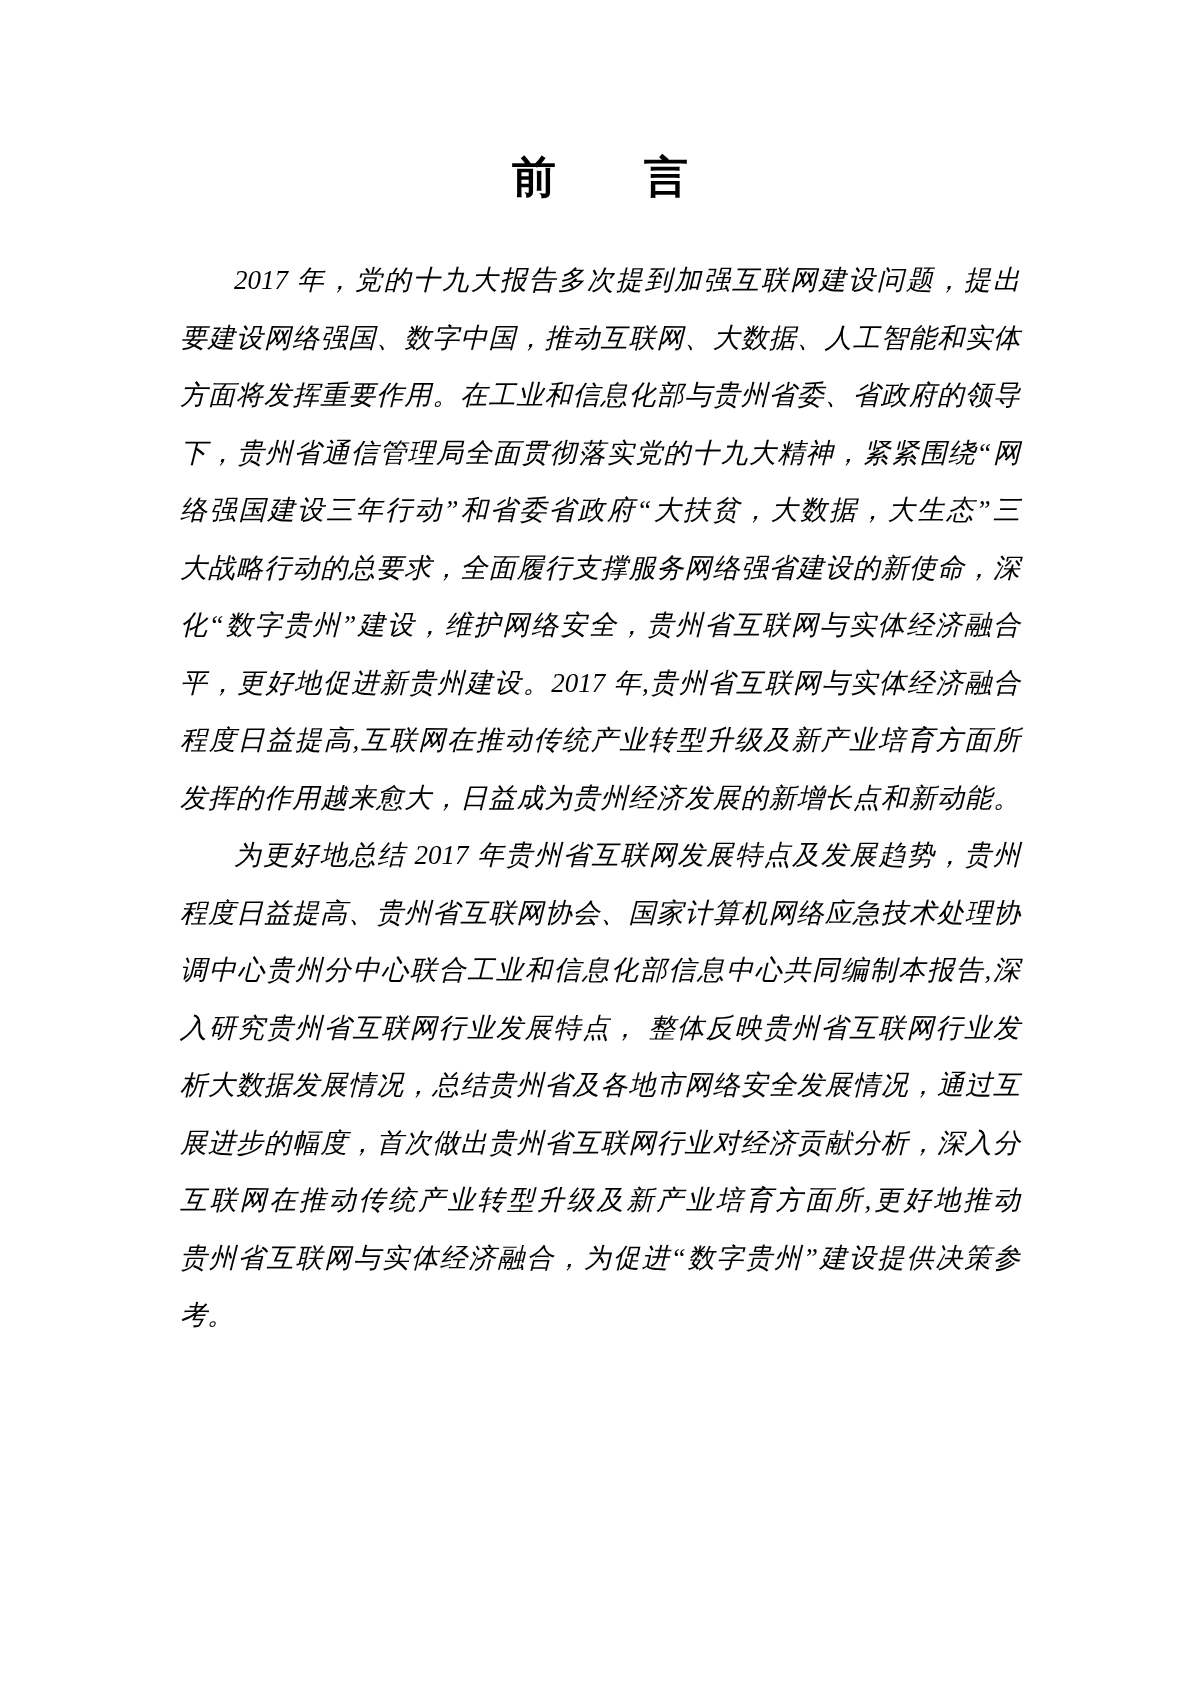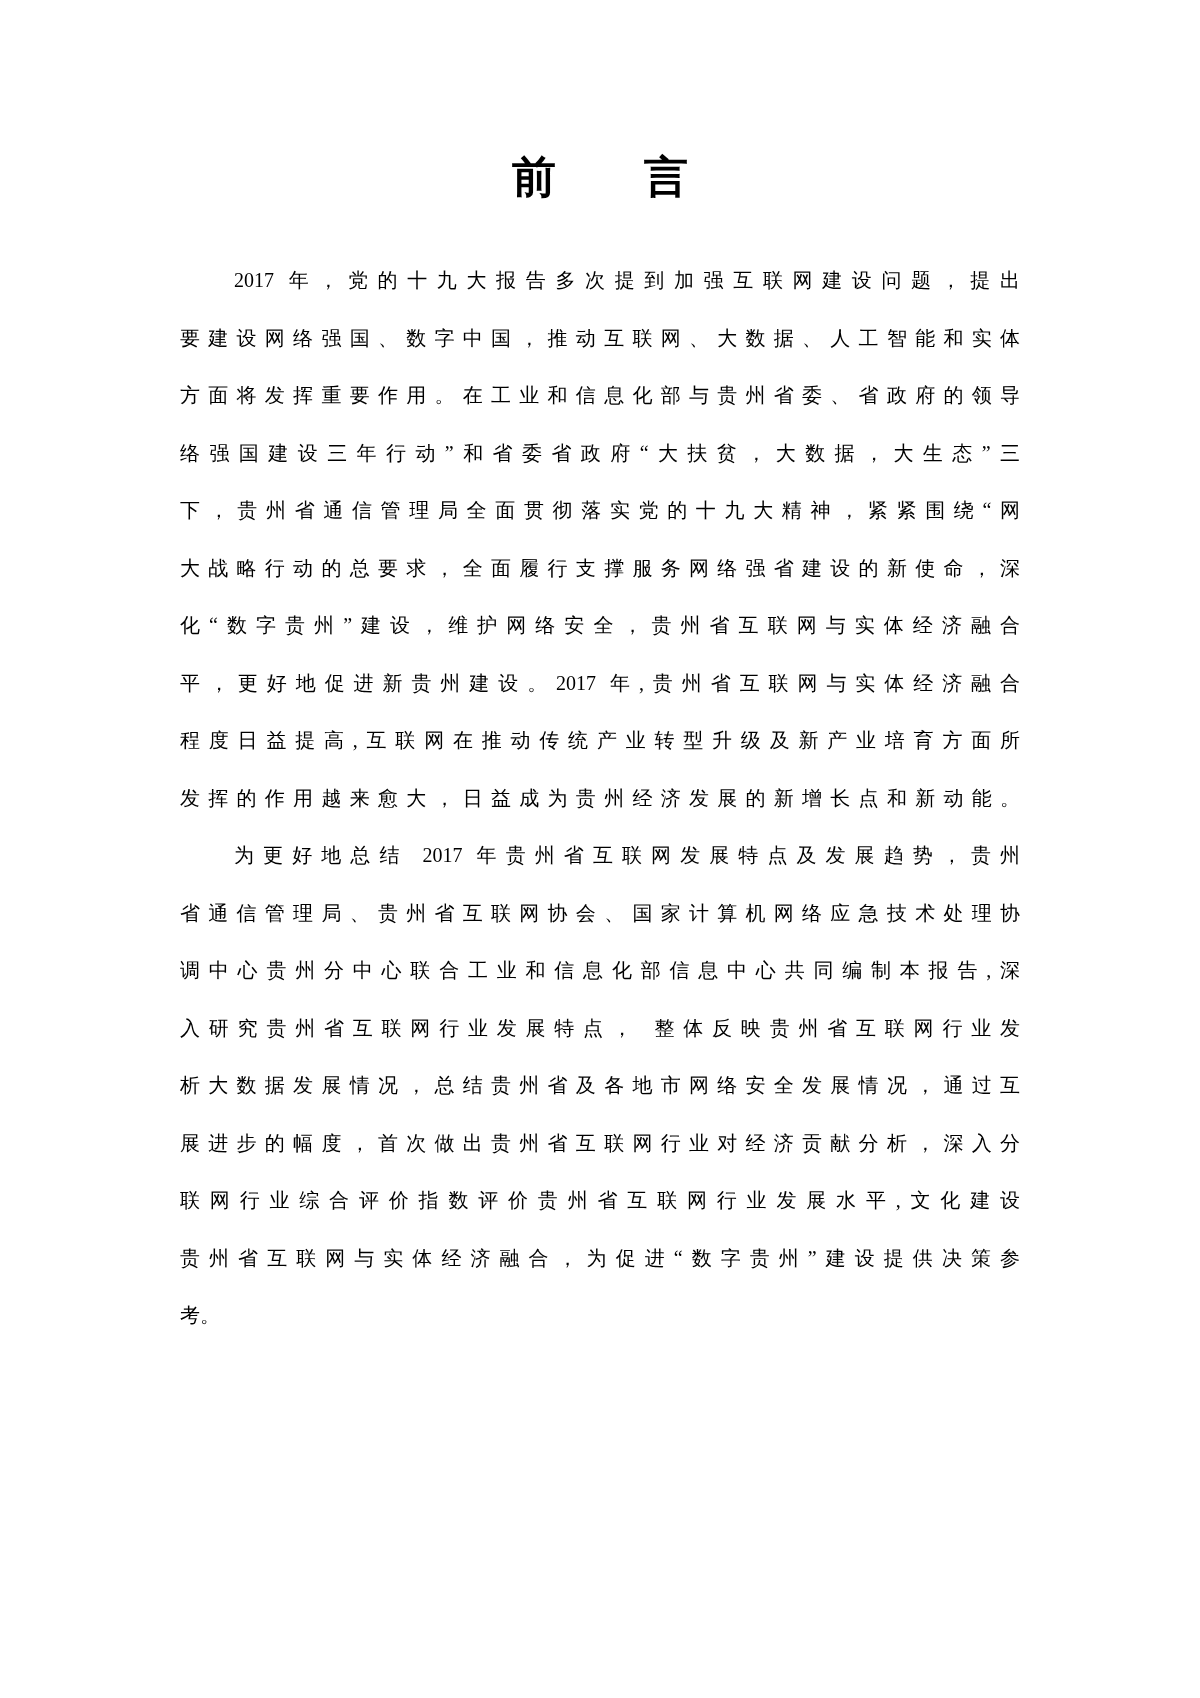--- a/index.html
+++ b/index.html
@@ -27,26 +27,27 @@
   }
   .content{
     position:absolute;
     top:252px;
     left:180px;
     width:840px;
   }
   .line{
     height:57.5px;
     line-height:57.5px;
-    font-size:20px;
+    font-size:27px;
     white-space:nowrap;
     text-align:justify;
     text-align-last:justify;
     text-justify:inter-character;
     overflow:visible;
+    font-style:italic;
   }
   .line.indent{ text-indent:54px; }
   .line.flush-left{ text-align-last:left; }
   .footer{
     position:absolute;
     top:1548px;
     left:180px;
     width:840px;
     text-align:center;
     font-size:19px;
@@ -59,37 +60,37 @@
 <div class="page">
 
   <div class="doc-title">前　　言</div>
 
   <div class="content">
 
     <div>
       <div class="line indent">2017 年，党的十九大报告多次提到加强互联网建设问题，提出</div>
       <div class="line">要建设网络强国、数字中国，推动互联网、大数据、人工智能和实体</div>
       <div class="line">方面将发挥重要作用。在工业和信息化部与贵州省委、省政府的领导</div>
+      <div class="line">下，贵州省通信管理局全面贯彻落实党的十九大精神，紧紧围绕“网</div>
       <div class="line">络强国建设三年行动”和省委省政府“大扶贫，大数据，大生态”三</div>
-      <div class="line">下，贵州省通信管理局全面贯彻落实党的十九大精神，紧紧围绕“网</div>
       <div class="line">大战略行动的总要求，全面履行支撑服务网络强省建设的新使命，深</div>
       <div class="line">化“数字贵州”建设，维护网络安全，贵州省互联网与实体经济融合</div>
       <div class="line">平，更好地促进新贵州建设。2017 年,贵州省互联网与实体经济融合</div>
       <div class="line">程度日益提高,互联网在推动传统产业转型升级及新产业培育方面所</div>
       <div class="line">发挥的作用越来愈大，日益成为贵州经济发展的新增长点和新动能。</div>
     </div>
 
     <div>
       <div class="line indent">为更好地总结 2017 年贵州省互联网发展特点及发展趋势，贵州</div>
-      <div class="line">省通信管理局、贵州省互联网协会、国家计算机网络应急技术处理协</div>
+      <div class="line">程度日益提高、贵州省互联网协会、国家计算机网络应急技术处理协</div>
       <div class="line">调中心贵州分中心联合工业和信息化部信息中心共同编制本报告,深</div>
       <div class="line">入研究贵州省互联网行业发展特点， 整体反映贵州省互联网行业发</div>
       <div class="line">析大数据发展情况，总结贵州省及各地市网络安全发展情况，通过互</div>
       <div class="line">展进步的幅度，首次做出贵州省互联网行业对经济贡献分析，深入分</div>
-      <div class="line">联网行业综合评价指数评价贵州省互联网行业发展水平,文化建设</div>
+      <div class="line">互联网在推动传统产业转型升级及新产业培育方面所,更好地推动</div>
       <div class="line">贵州省互联网与实体经济融合，为促进“数字贵州”建设提供决策参</div>
       <div class="line flush-left">考。</div>
     </div>
 
   </div>
 
   <div class="footer">1</div>
 
 </div>
 

